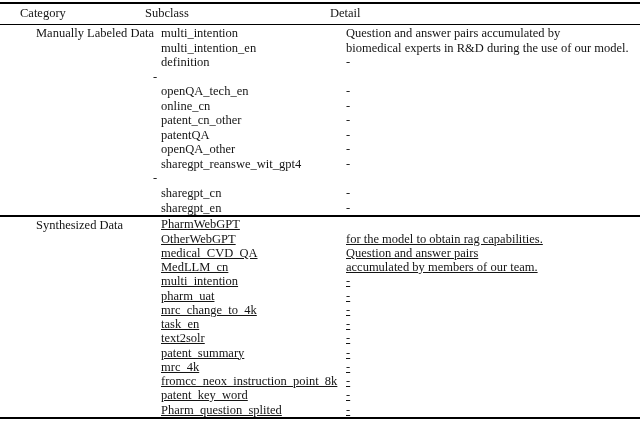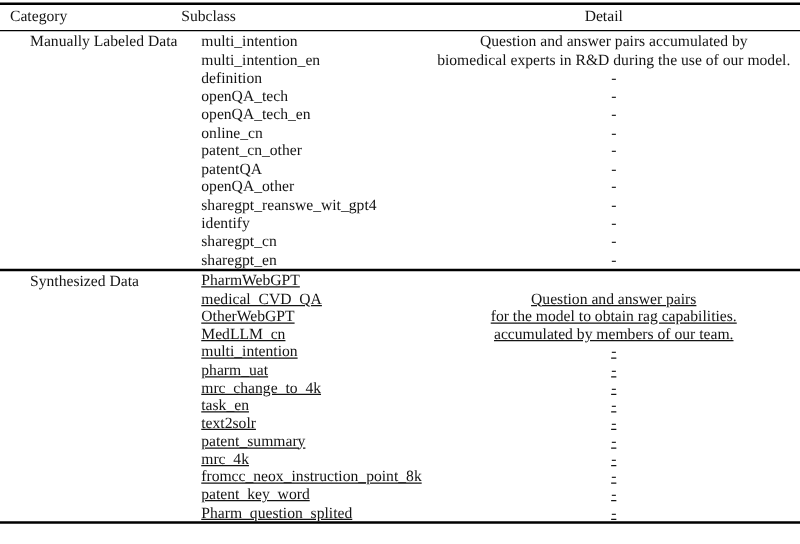--- a/index.html
+++ b/index.html
@@ -11,23 +11,23 @@
     color: #141414;
     overflow: hidden;
   }
   .paper-table { position: relative; width: 640px; padding-top: 2px; }
   .rule { background: #000; width: 640px; }
   .toprule { height: 1.8px; }
   .headrule { height: 1.4px; }
   .secrule { height: 1.4px; }
   .bottomrule { height: 2.2px; }
   .header-row { display: flex; align-items: center; height: 20px; }
-  .col-category { width: 137px; padding-left: 8px; }
+  .col-category { width: 137px; padding-left: 20px; }
   .col-subclass { width: 193px; padding-left: 8px; }
-  .col-detail { flex: 1; text-align: center; padding-right: 4px; }
+  .col-detail { flex: 1; padding-right: 4px; }
   .section { display: flex; align-items: stretch; }
   .section .col-category { padding-top: 1px; line-height: 14.4px; margin-left: 16px; }
   .rows { flex: 1; display: flex; flex-direction: column; padding-top: 1px; }
   .trow { display: flex; align-items: center; }
   .sec0 .trow { height: 14.55px; }
   .sec1 .trow { height: 14.25px; text-decoration: underline; }
   .cell { white-space: nowrap; overflow: visible; }
 </style>
 </head>
 <body>
@@ -50,21 +50,20 @@
           </div>
           <div class="trow">
             <div class="col-subclass cell">multi_intention_en</div>
             <div class="col-detail cell">biomedical experts in R&amp;D during the use of our model.</div>
           </div>
           <div class="trow">
             <div class="col-subclass cell">definition</div>
             <div class="col-detail cell">-</div>
           </div>
           <div class="trow">
-            <div class="col-subclass cell">openQA_tech</div>
             <div class="col-detail cell">-</div>
           </div>
           <div class="trow">
             <div class="col-subclass cell">openQA_tech_en</div>
             <div class="col-detail cell">-</div>
           </div>
           <div class="trow">
             <div class="col-subclass cell">online_cn</div>
             <div class="col-detail cell">-</div>
           </div>
@@ -78,47 +77,46 @@
           </div>
           <div class="trow">
             <div class="col-subclass cell">openQA_other</div>
             <div class="col-detail cell">-</div>
           </div>
           <div class="trow">
             <div class="col-subclass cell">sharegpt_reanswe_wit_gpt4</div>
             <div class="col-detail cell">-</div>
           </div>
           <div class="trow">
-            <div class="col-subclass cell">identify</div>
             <div class="col-detail cell">-</div>
           </div>
           <div class="trow">
             <div class="col-subclass cell">sharegpt_cn</div>
             <div class="col-detail cell">-</div>
           </div>
           <div class="trow">
             <div class="col-subclass cell">sharegpt_en</div>
             <div class="col-detail cell">-</div>
           </div>
         </div>
       </div>
       <div class="rule secrule"></div>
       <div class="section sec1">
         <div class="col-category cell">Synthesized Data</div>
         <div class="rows">
           <div class="trow">
             <div class="col-subclass cell">PharmWebGPT</div>
           </div>
           <div class="trow">
+            <div class="col-subclass cell">OtherWebGPT</div>
+            <div class="col-detail cell">for the model to obtain rag capabilities.</div>
+          </div>
+          <div class="trow">
             <div class="col-subclass cell">medical_CVD_QA</div>
             <div class="col-detail cell">Question and answer pairs</div>
-          </div>
-          <div class="trow">
-            <div class="col-subclass cell">OtherWebGPT</div>
-            <div class="col-detail cell">for the model to obtain rag capabilities.</div>
           </div>
           <div class="trow">
             <div class="col-subclass cell">MedLLM_cn</div>
             <div class="col-detail cell">accumulated by members of our team.</div>
           </div>
           <div class="trow">
             <div class="col-subclass cell">multi_intention</div>
             <div class="col-detail cell">-</div>
           </div>
           <div class="trow">

